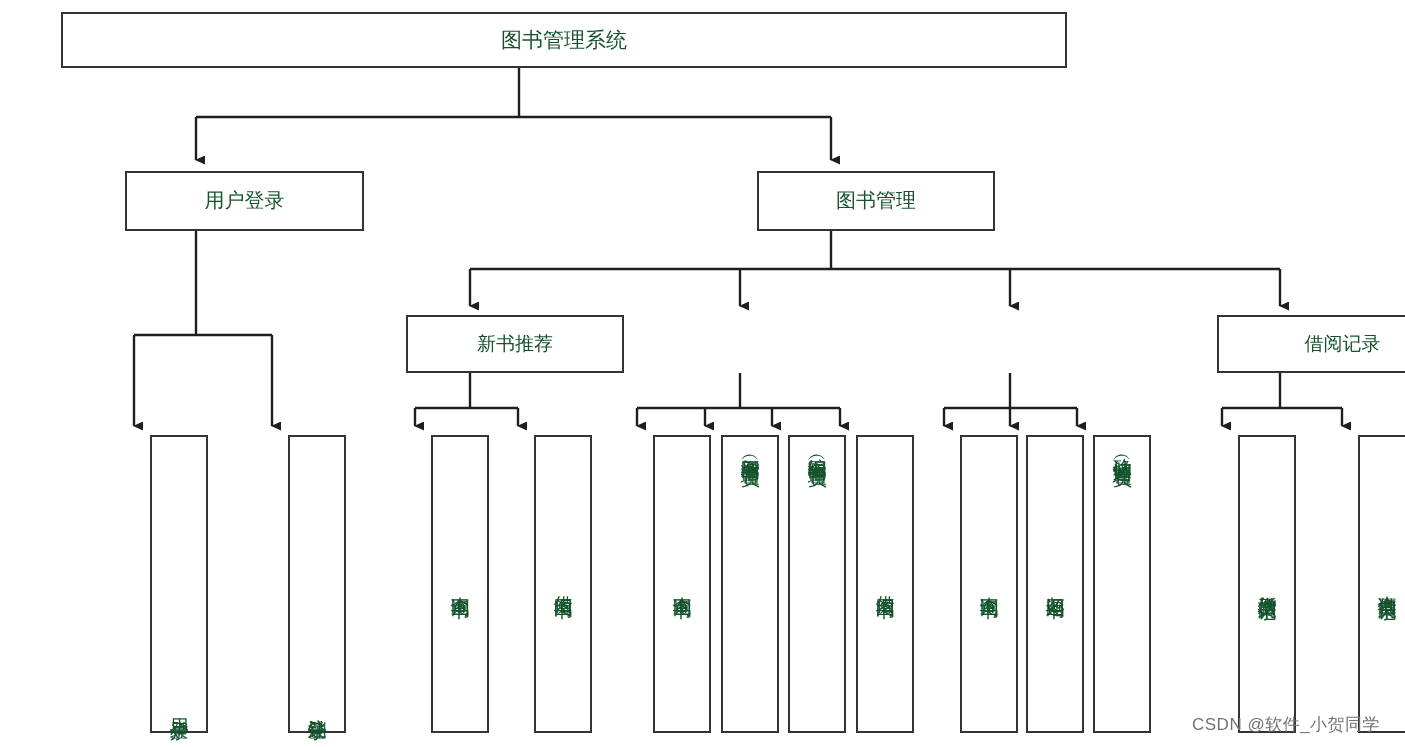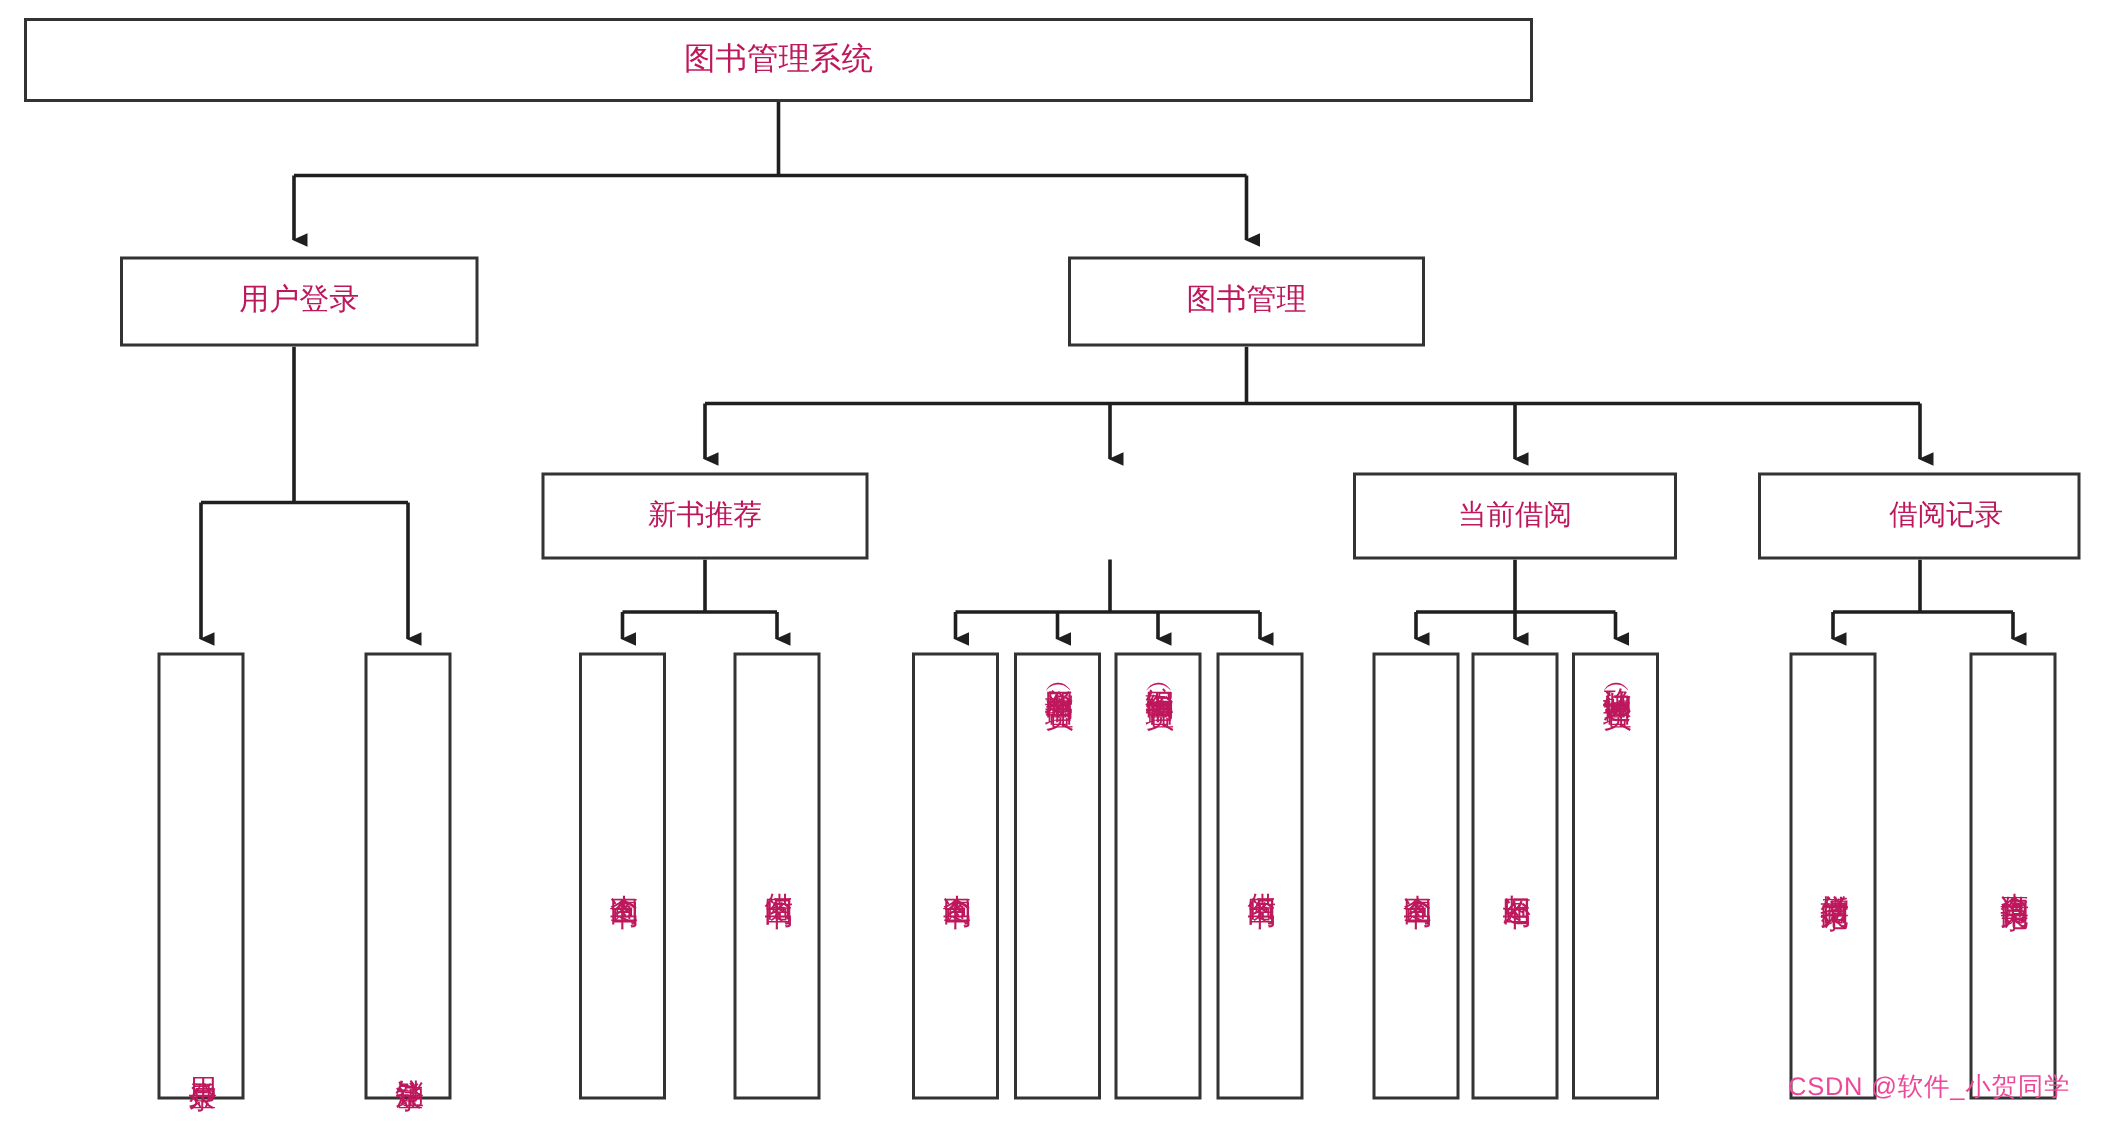--- a/index.html
+++ b/index.html
@@ -24,26 +24,27 @@
     top: 0;
     width: 1405px;
     height: 747px;
     pointer-events: none;
   }
   .node {
     position: absolute;
     box-sizing: border-box;
     border: 2.2px solid #333333;
     background: #ffffff;
-    color: #be185d;
+    color: #14532d;
     display: flex;
     align-items: center;
     justify-content: center;
     text-align: center;
     line-height: 1.18;
+    margin-left: 45px;
   }
   .node.level0 {
     font-size: 21px;
   }
   .node.level1 {
     font-size: 20px;
   }
   .node.level2 {
     font-size: 19px;
   }
@@ -58,21 +59,21 @@
     justify-content: flex-end;
     padding-bottom: 22px;
   }
   .node.leaf.align-start {
     justify-content: flex-start;
     padding-top: 6px;
   }
   .watermark {
     position: absolute;
     font-size: 17px;
-    color: #ec4899;
+    color: #737373;
     white-space: nowrap;
     letter-spacing: 0.5px;
   }
 </style>
 </head>
 <body>
 
 <div id="diagram-root">
 
   <svg class="edges" viewBox="0 0 1405 747" xmlns="http://www.w3.org/2000/svg">
@@ -124,21 +125,20 @@
       <path d="M1342,408 L1342,426" marker-end="url(#arrowhead)"></path>
     </g>
   </svg>
 
   <div class="node level0" style="left:16px; top:12px; width:1006px; height:56px;">图书管理系统</div>
 
   <div class="node level1" style="left:80px; top:171px; width:239px; height:60px;">用户登录</div>
   <div class="node level1" style="left:712px; top:171px; width:238px; height:60px;">图书管理</div>
 
   <div class="node level2" style="left:361px; top:315px; width:218px; height:58px;">新书推荐</div>
-  <div class="node level2" style="left:902px; top:315px; width:216px; height:58px;">当前借阅</div>
   <div class="node level2" style="left:1172px; top:315px; width:215px; height:58px;padding-left:36px;">借阅记录</div>
 
   <div class="node leaf align-end" style="left:105px; top:435px; width:58px; height:298px;">用户登录</div>
   <div class="node leaf align-end" style="left:243px; top:435px; width:58px; height:298px;">注销登录</div>
 
   <div class="node leaf" style="left:386px; top:435px; width:58px; height:298px;">查询图书</div>
   <div class="node leaf" style="left:489px; top:435px; width:58px; height:298px;">借阅图书</div>
 
   <div class="node leaf" style="left:608px; top:435px; width:58px; height:298px;">查询图书</div>
   <div class="node leaf align-start" style="left:676px; top:435px; width:58px; height:298px;">新增图书（管理员）</div>

